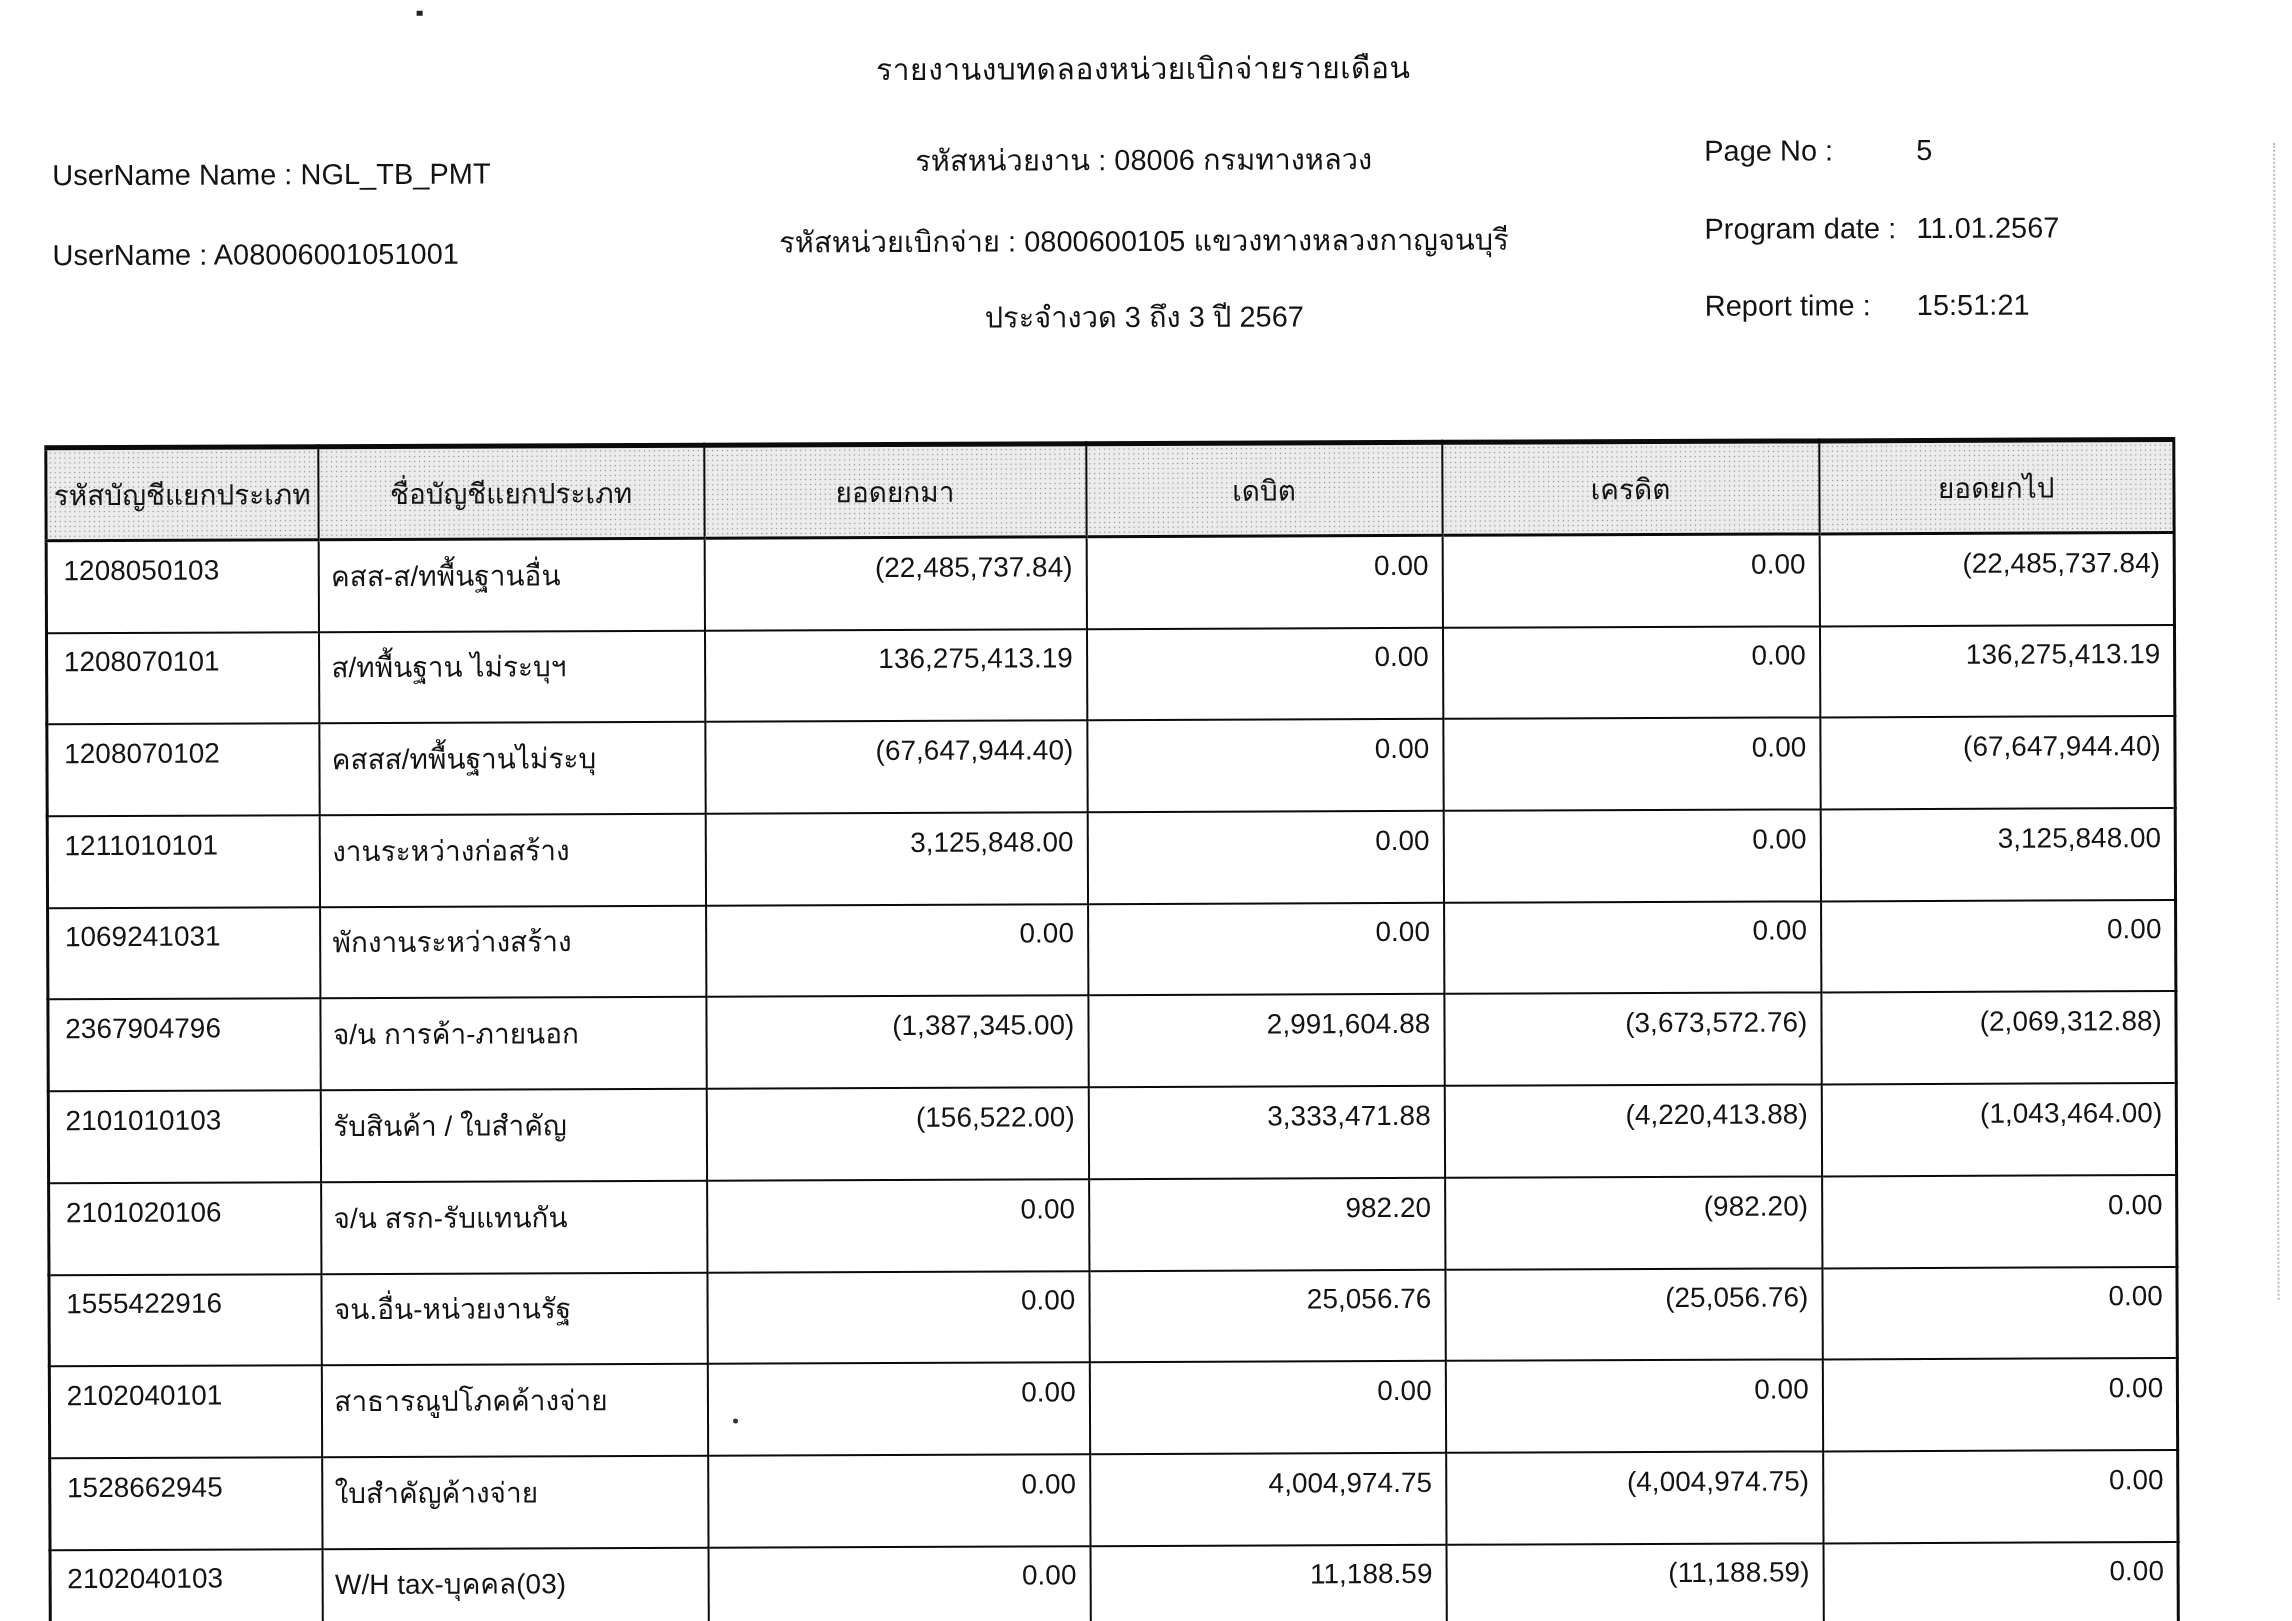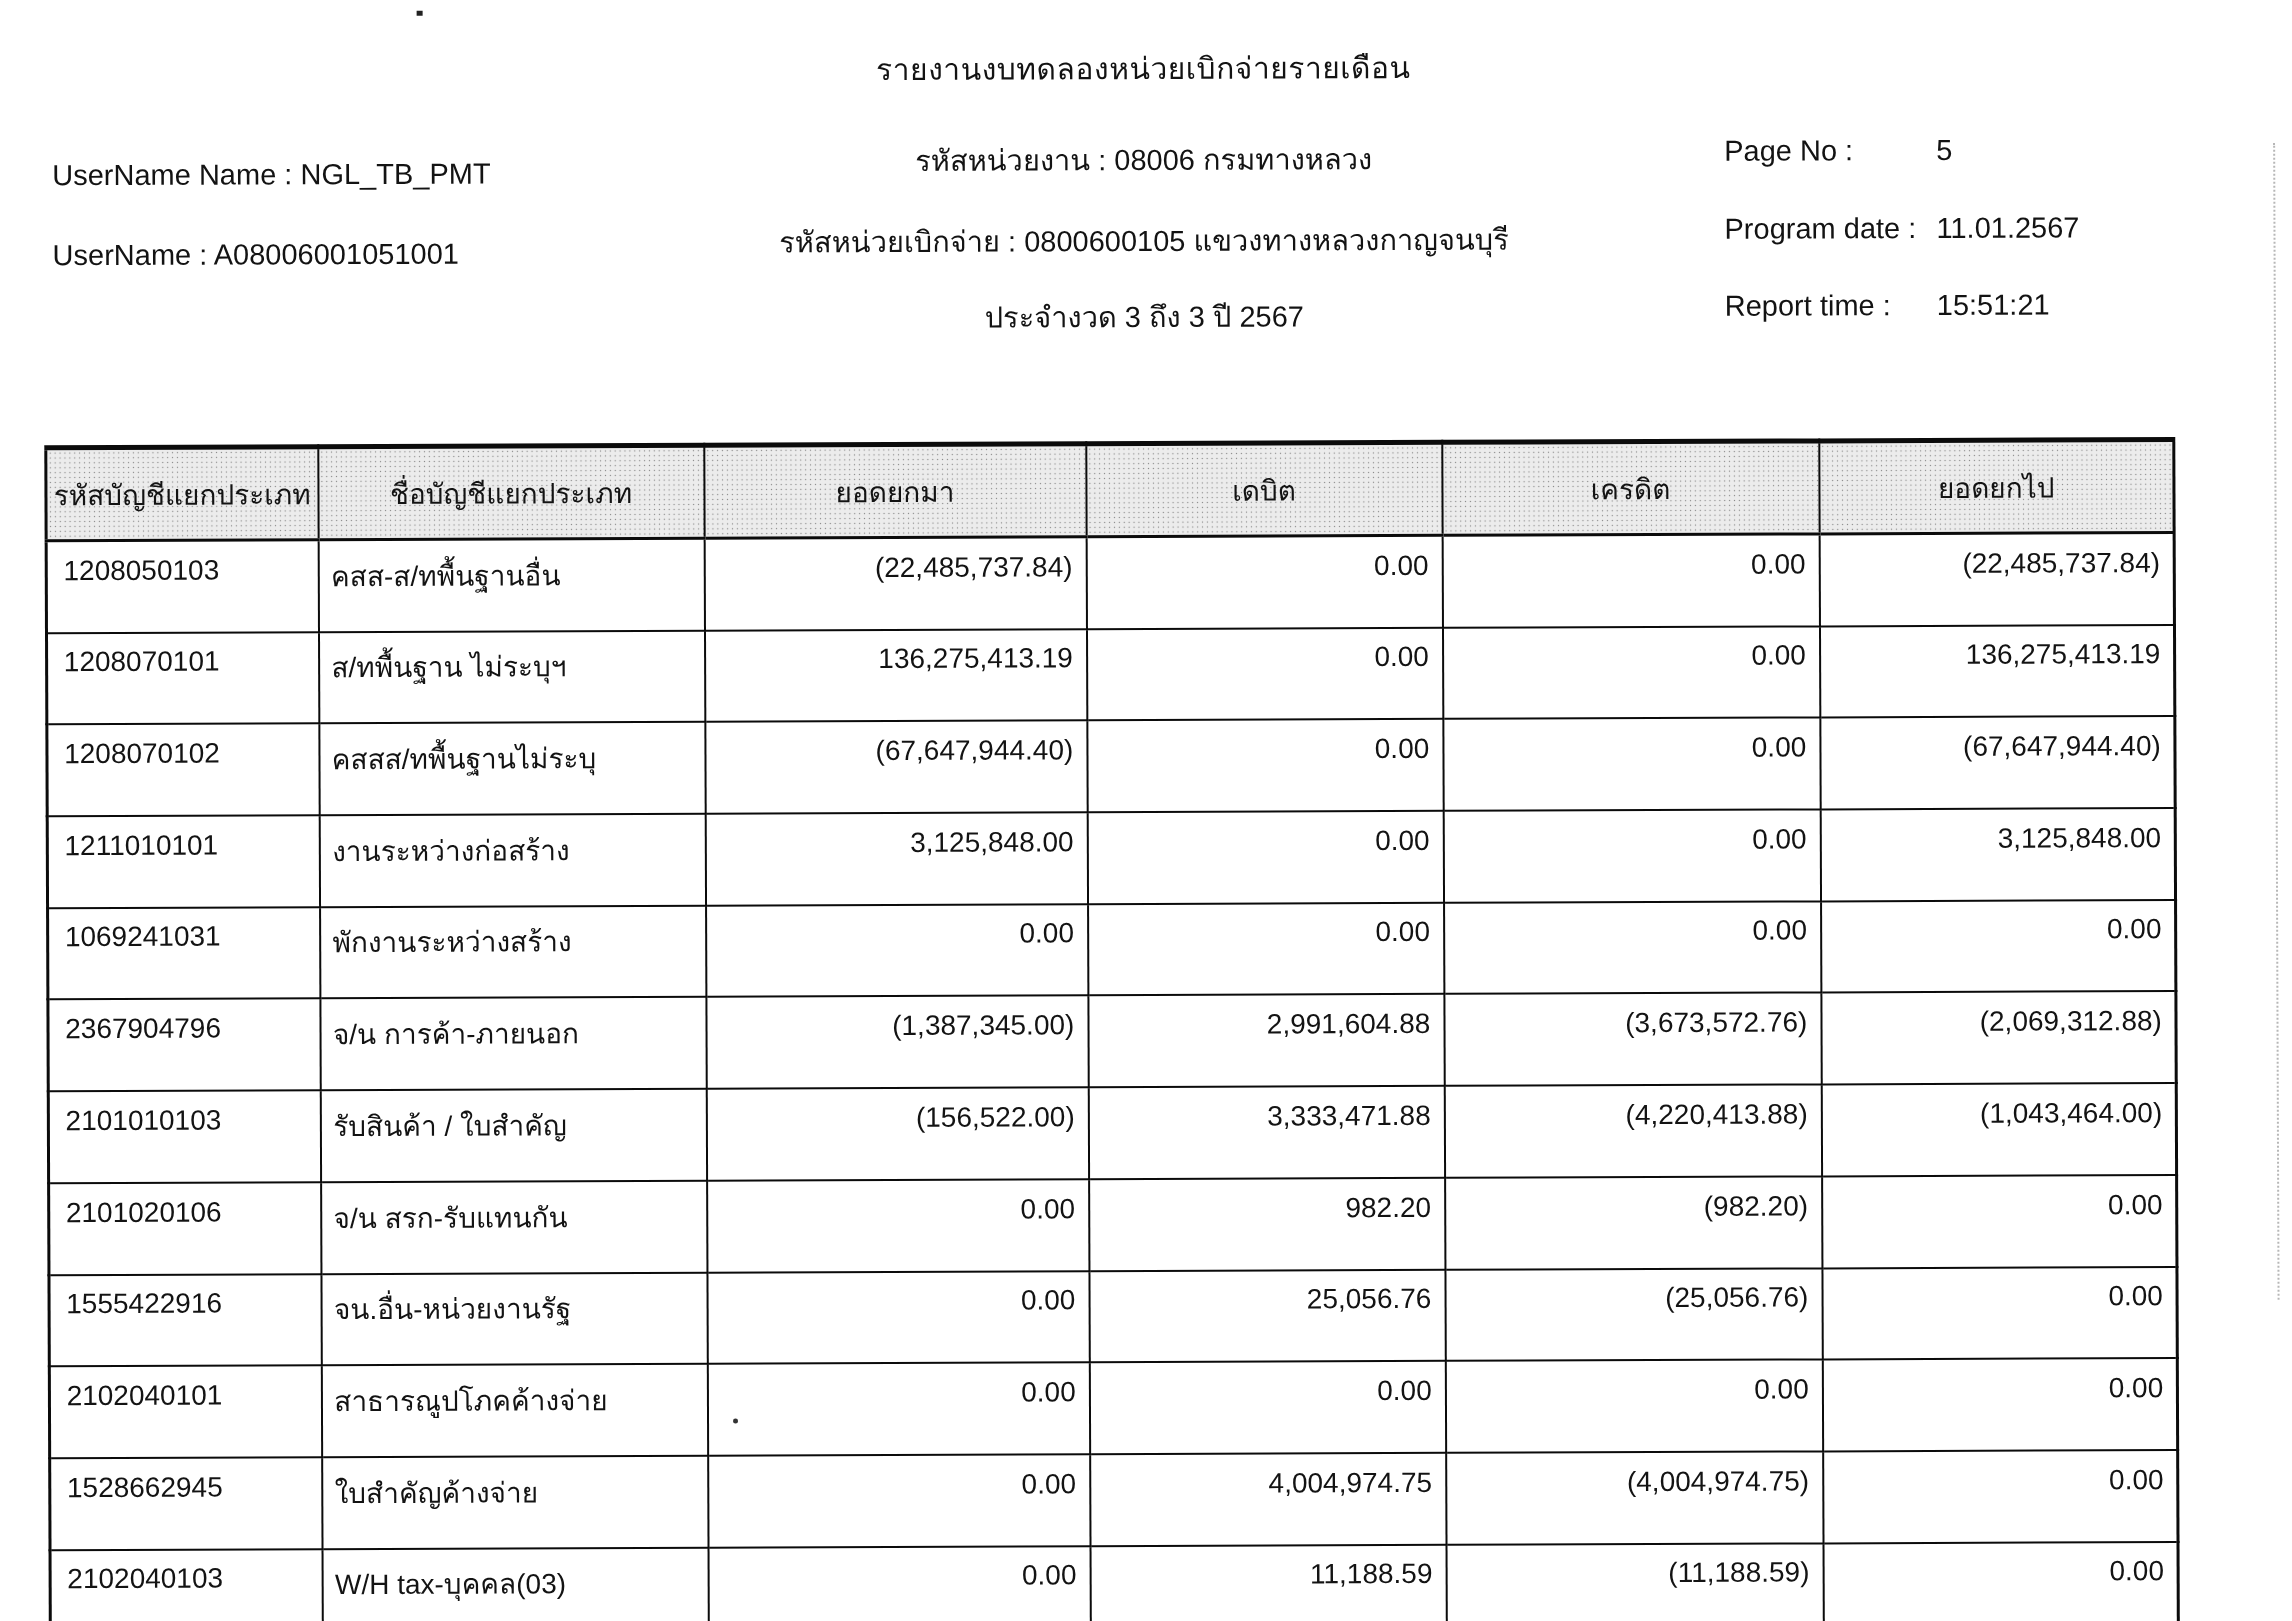--- a/index.html
+++ b/index.html
@@ -20,21 +20,21 @@
   }
   .hline{position:absolute;font-size:29px;white-space:nowrap;}
   .left-l1{top:155px;left:55px;}
   .left-l2{top:235px;left:55px;}
   .center-l{left:0;width:2293px;text-align:center;}
   .center-l1{top:137px;}
   .center-l2{top:218px;}
   .center-l3{top:294px;}
   .right-block{position:absolute;top:137px;left:1707px;width:549px;}
   .right-row{position:absolute;left:0;display:flex;}
-  .right-row .lbl{width:212px;font-size:29px;margin-left:20px;}
+  .right-row .lbl{width:212px;font-size:29px;}
   .right-row .val{font-size:29px;}
   .rr1{top:0px;}
   .rr2{top:78px;}
   .rr3{top:155px;}
   
   table.tb{
     position:absolute;left:46px;top:441px;width:2128px;
     border-collapse:collapse;table-layout:fixed;
     border:3.9px solid #0b0b0b;
     border-top-width:5.9px;

